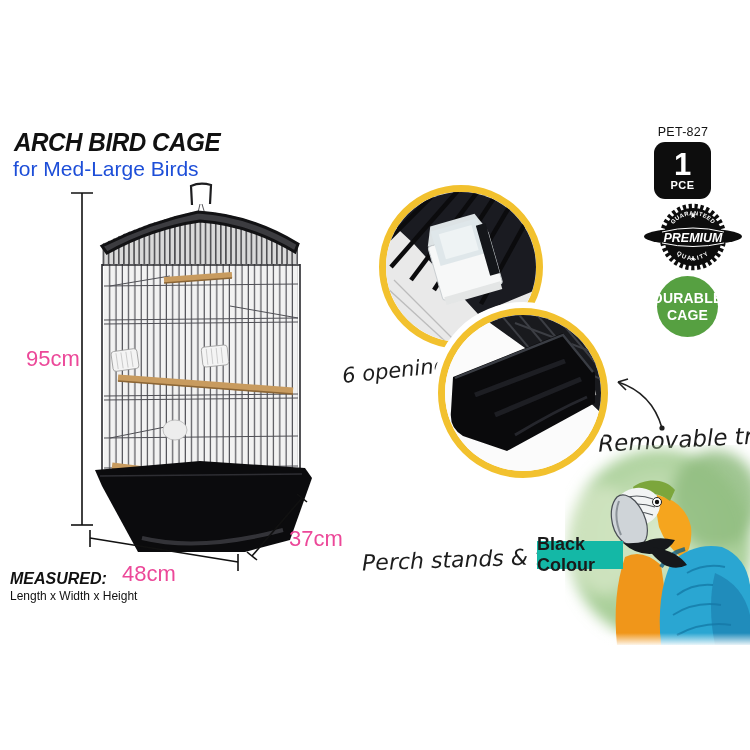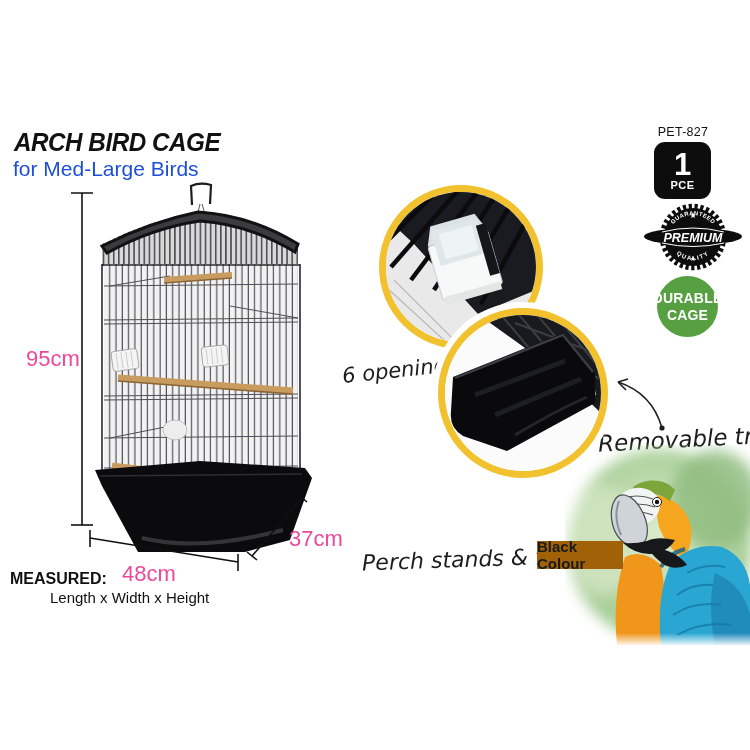--- a/index.html
+++ b/index.html
@@ -20,36 +20,36 @@
   .pcebox .u{font-size:11px;font-weight:bold;letter-spacing:.5px;}
   .bubble{left:657px;top:276px;width:61px;height:61px;border-radius:50%;background:#56A041;
           display:flex;flex-direction:column;align-items:center;justify-content:center;color:#fff;
           font-size:14px;font-weight:bold;line-height:1.2;letter-spacing:.2px;}
 
   
   .dim{font-size:22px;color:#ec4899;white-space:nowrap;}
   .d95{left:26px;top:346px;}
   .d48{left:122px;top:549px;margin-top:12px;}
   .d37{left:278px;top:526px;margin-left:11px;}
-  .measured-t{left:10px;top:570px;font-size:16px;font-weight:bold;}
-  .measured-b{left:10px;top:589px;font-size:15px;margin-left:40px;}
+  .measured-t{left:10px;top:570px;font-size:16px;font-weight:bold;font-style:italic;}
+  .measured-b{left:10px;top:589px;font-size:12px;}
 
   
   .script{font-family:cursive,"DejaVu Sans",sans-serif;font-style:italic;color:#1c1c1c;white-space:nowrap;}
   .openings{left:342px;top:358px;font-size:21px;transform:rotate(-6deg);}
   .tray{left:598px;top:426px;font-size:23px;transform:rotate(-3deg);}
   .perches{left:362px;top:546px;font-size:22px;transform:rotate(-2deg);}
 
   
   .inset{border-radius:50%;border:7px solid #F2C12E;overflow:hidden;box-sizing:border-box;background:#fff;}
   .inset1{left:379px;top:185px;width:164px;height:164px;z-index:3;}
   .inset2{left:438px;top:308px;width:170px;height:170px;z-index:4;box-shadow:0 0 0 6px #ffffff;}
 
-  .colourtag{left:537px;top:541px;width:86px;height:28px;background:#a16207;z-index:6;
-             display:flex;align-items:center;justify-content:center;font-size:15px;font-weight:bold;color:#1a1a1a;}
+  .colourtag{left:537px;top:541px;width:86px;height:28px;background:#14b8a6;z-index:6;
+             display:flex;align-items:center;justify-content:center;font-size:18px;font-weight:bold;color:#1a1a1a;}
 
   .nofit{pointer-events:none;}
 </style>
 </head>
 <body>
 
 <div class="canvas">
 
   <div class="abs title">ARCH BIRD CAGE</div>
   <div class="abs subtitle">for Med-Large Birds</div>

